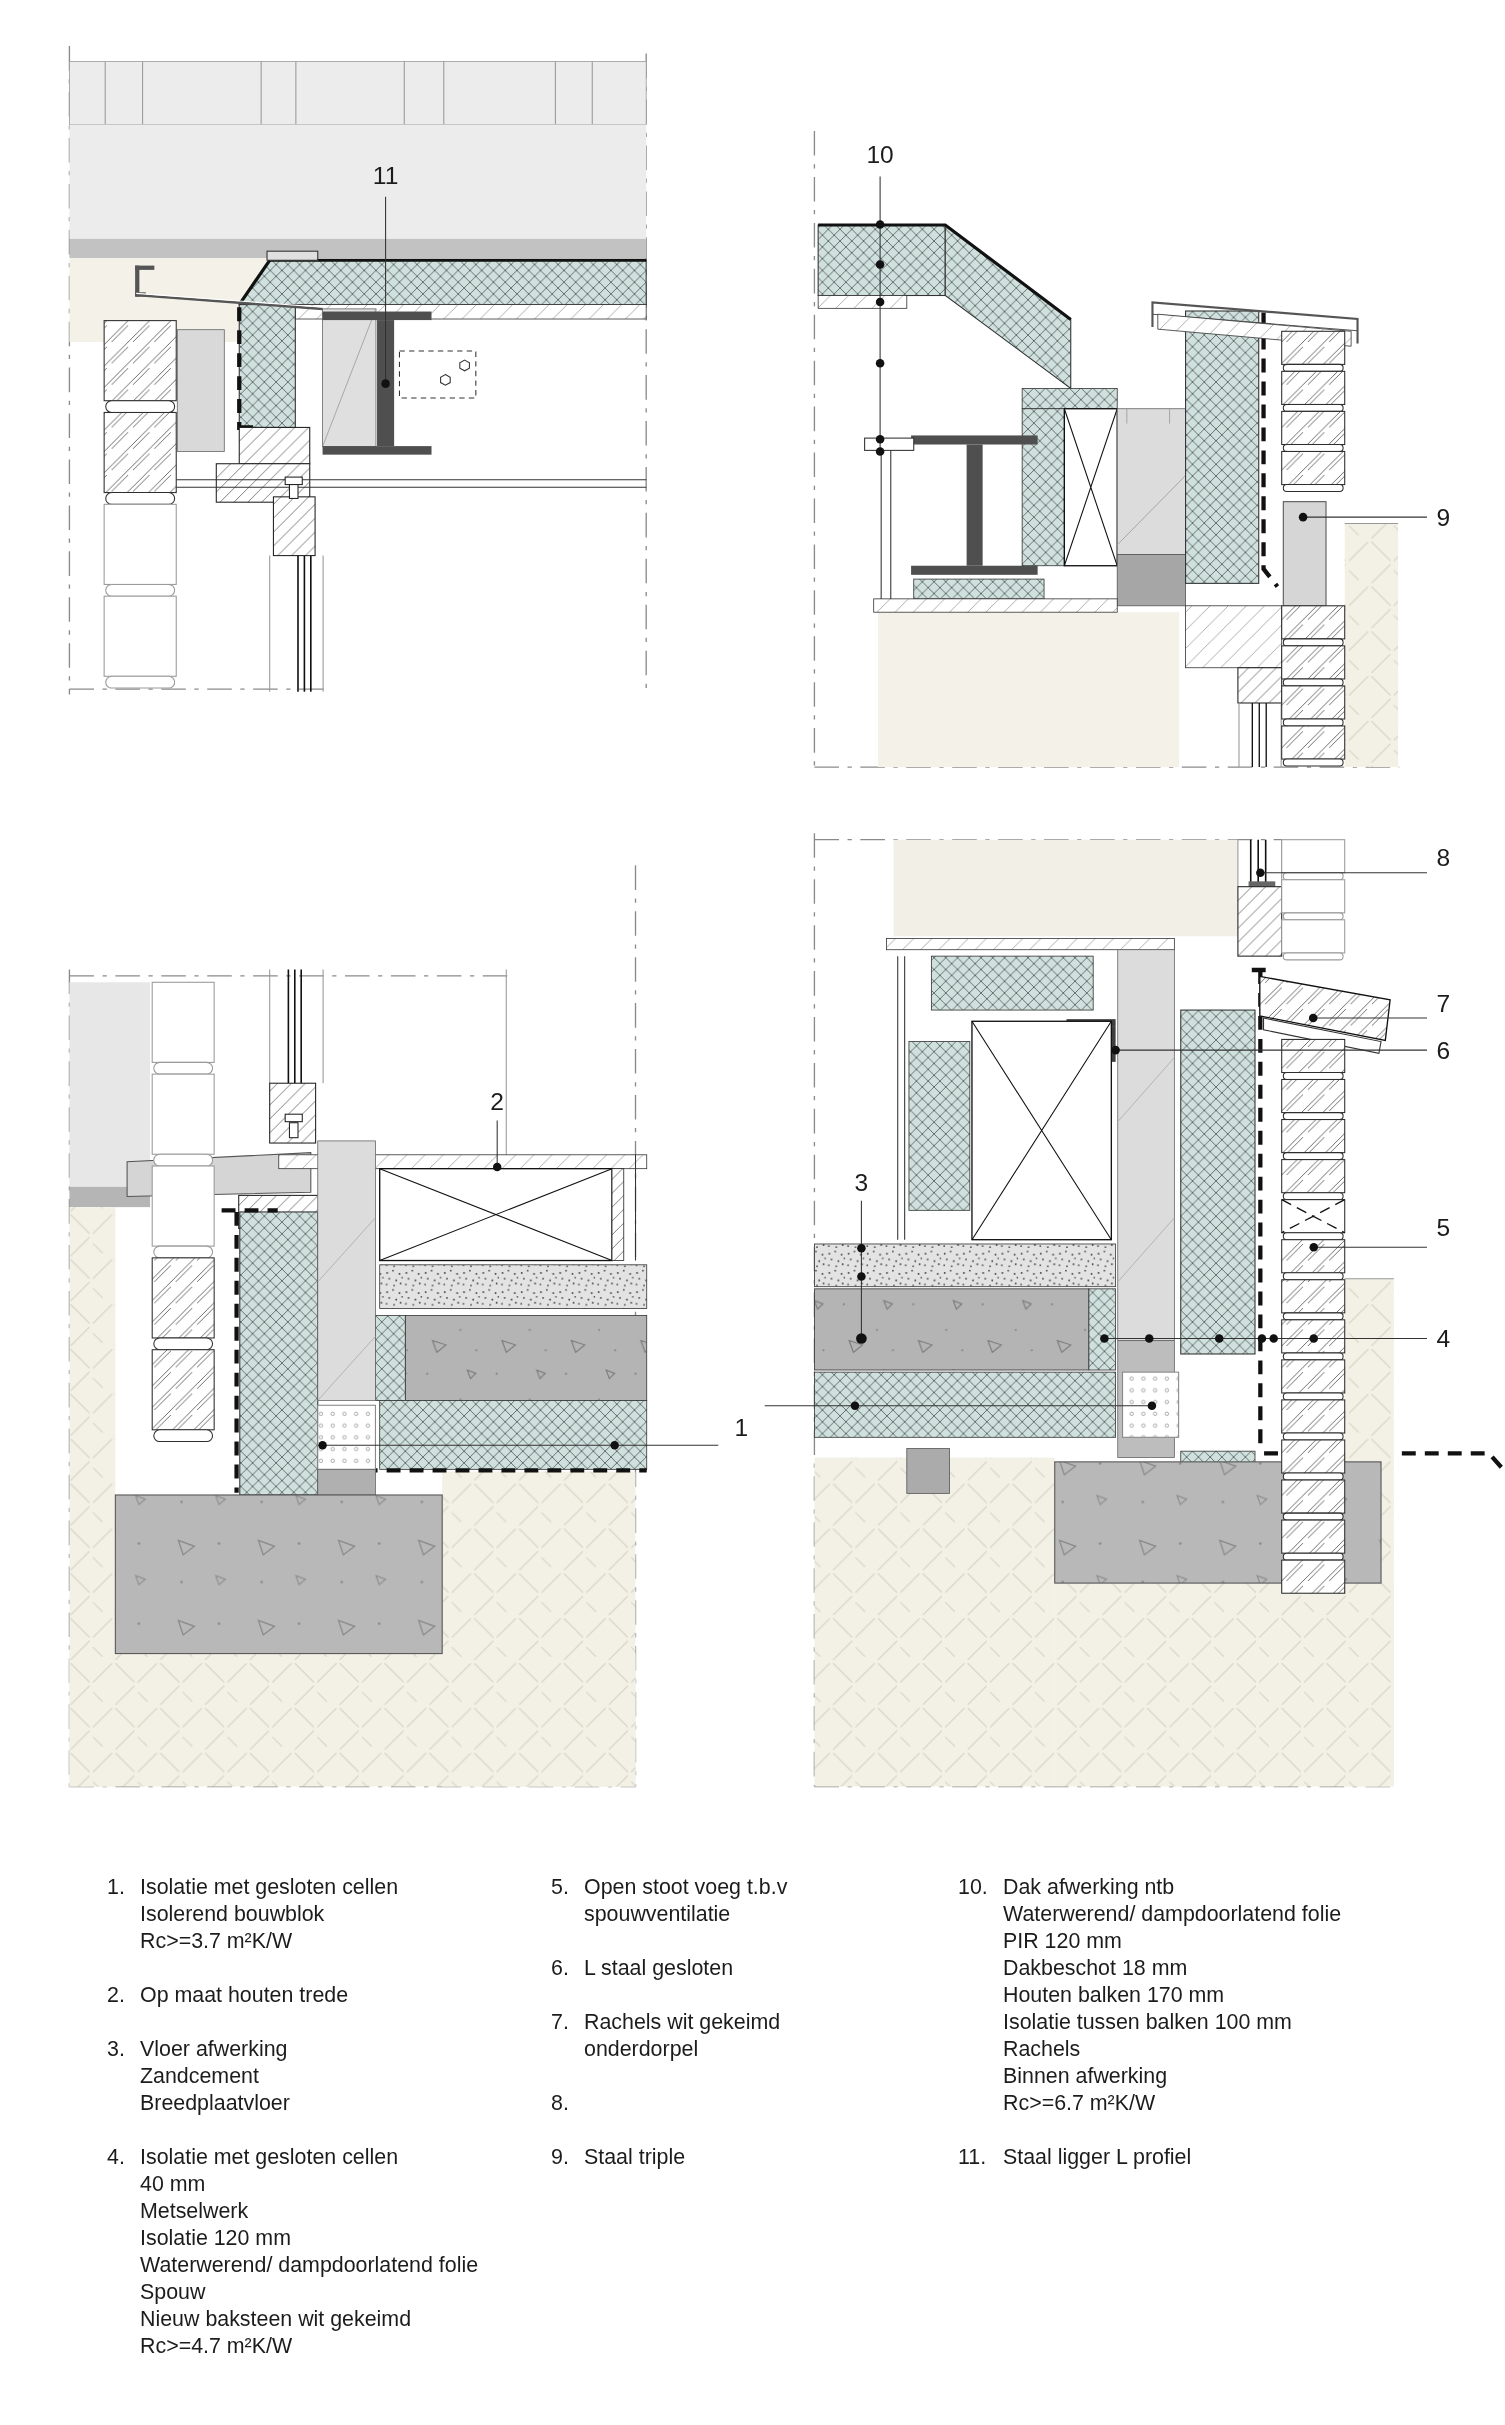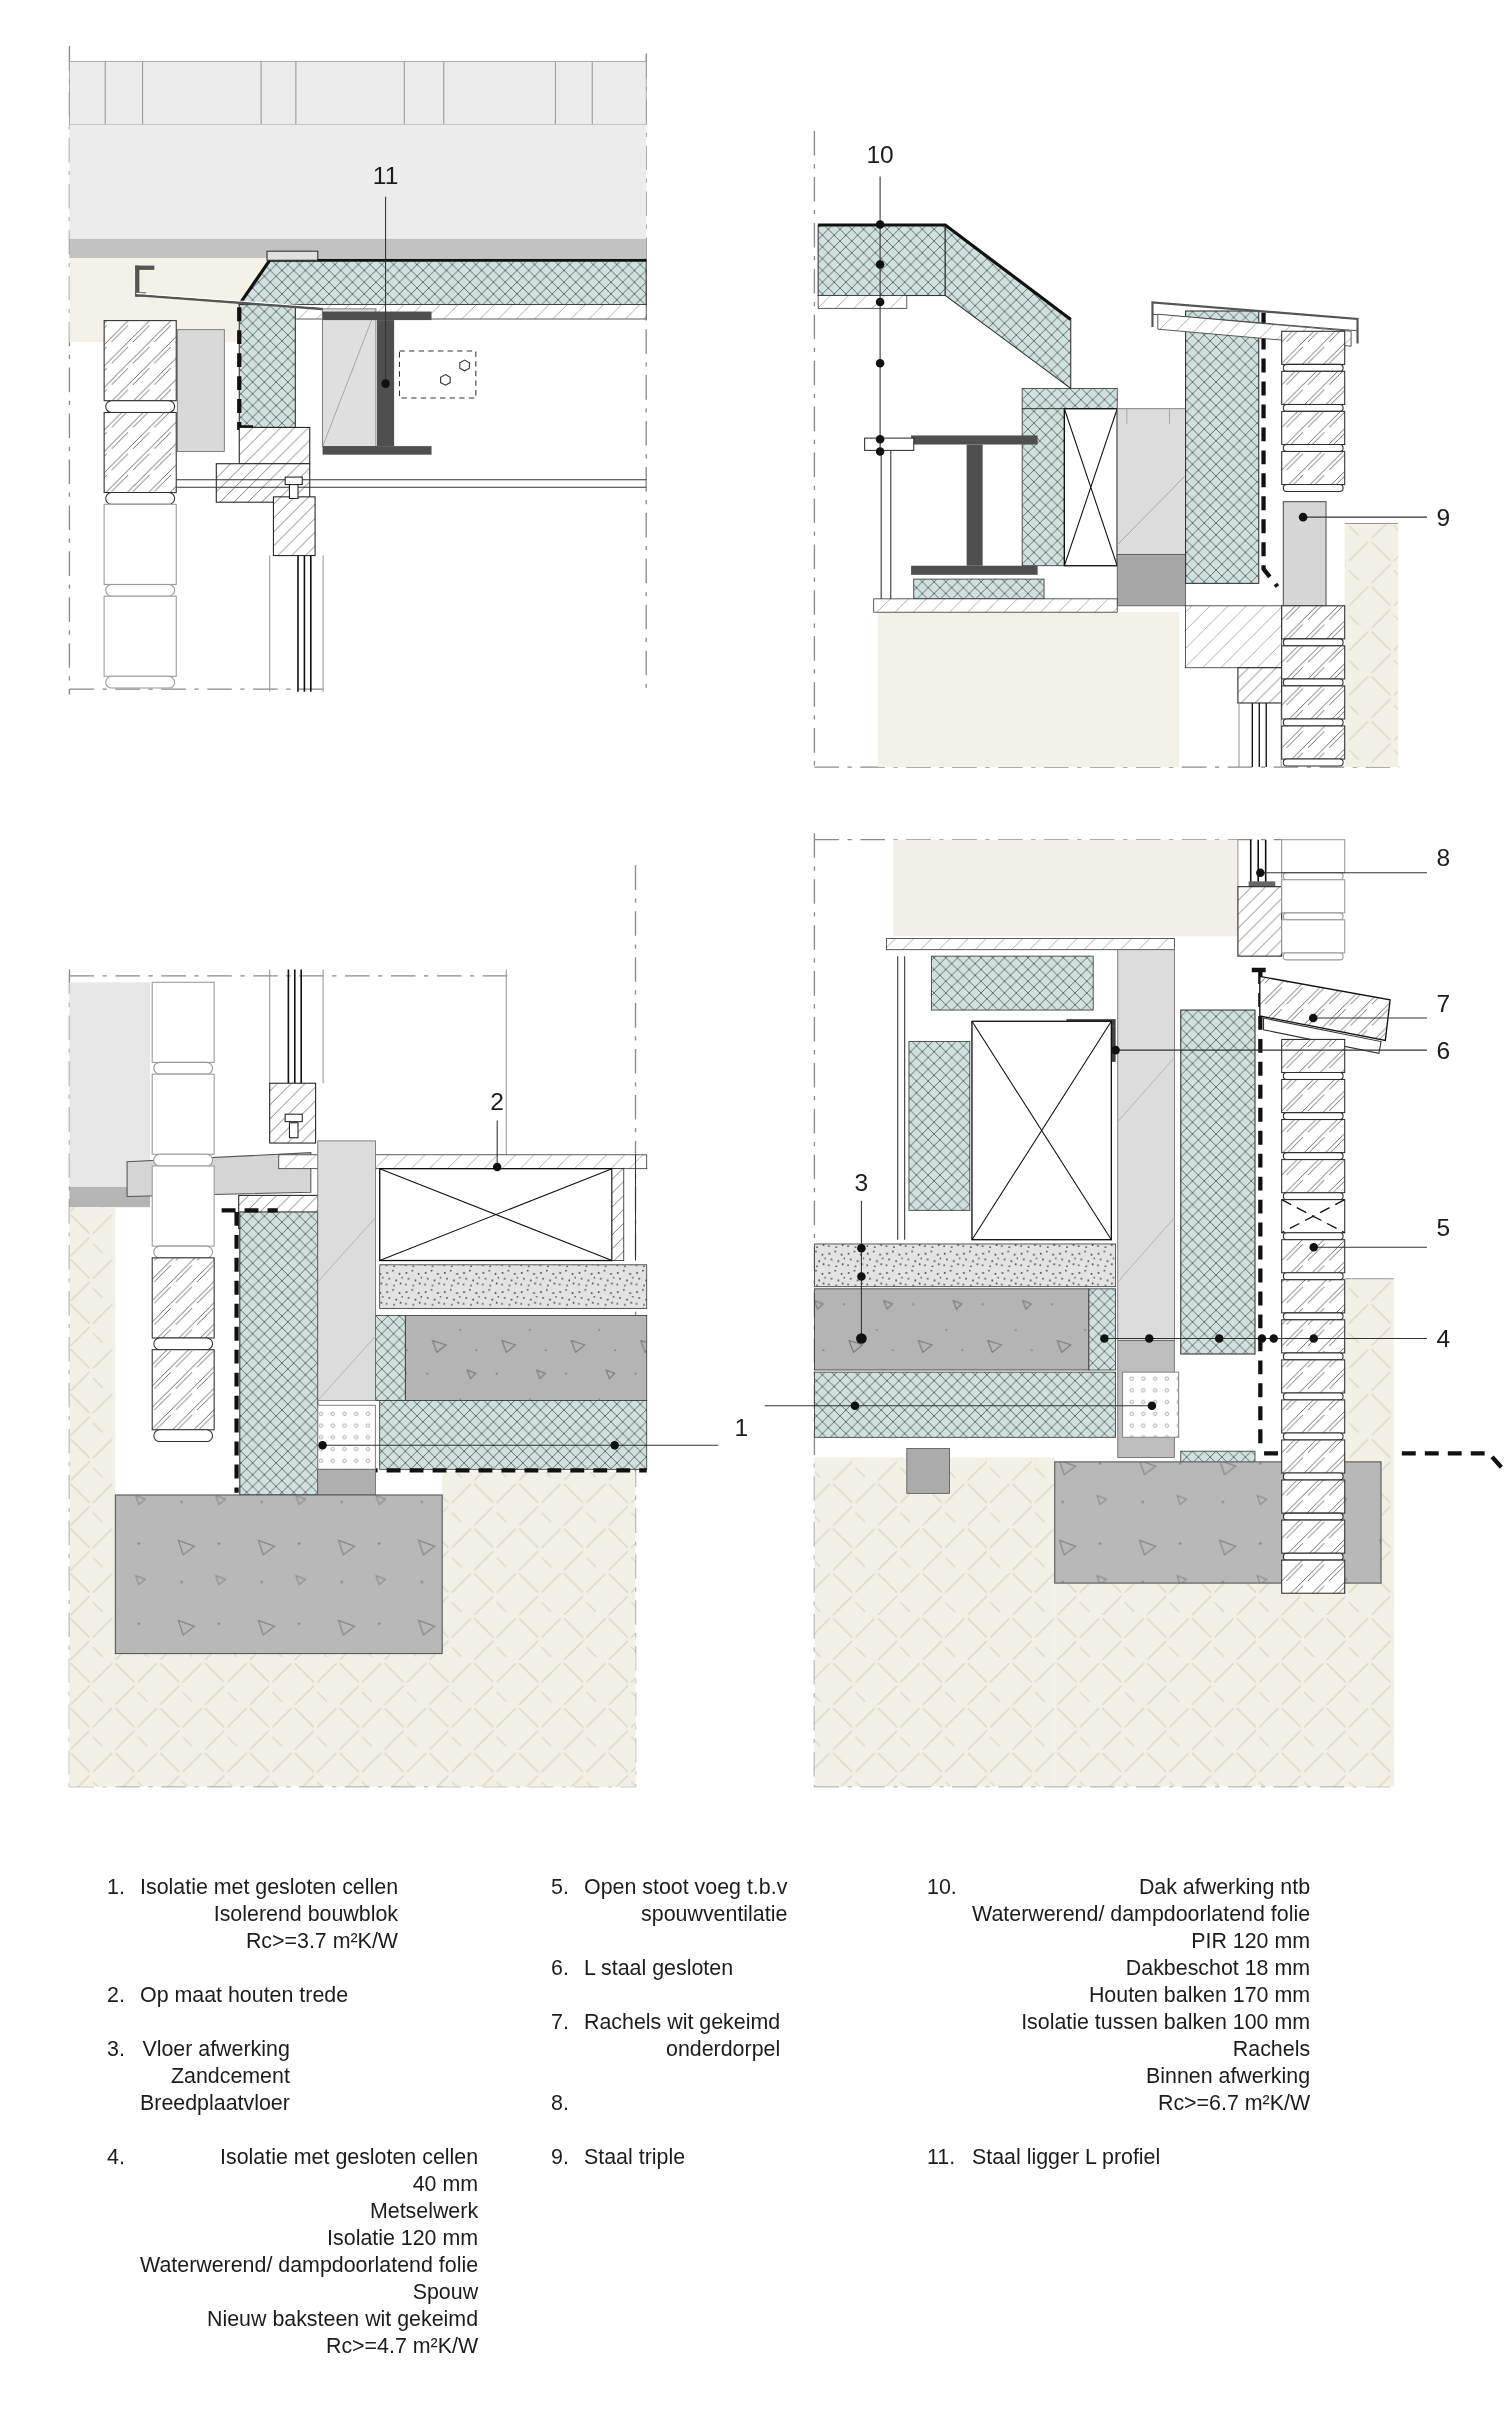--- a/index.html
+++ b/index.html
@@ -3,21 +3,21 @@
 <meta charset="utf-8">
 <style>
   html,body{margin:0;padding:0;background:#fff;}
   .stage{position:relative;width:1506px;height:2426px;background:#fff;overflow:hidden;
          font-family:"Liberation Sans",sans-serif;}
   svg{position:absolute;left:0;top:0;}
   .legend{position:absolute;color:#1c1c1c;font-size:21.4px;line-height:27px;}
   .lg-item{display:flex;margin-bottom:27px;}
   .lg-num{flex:0 0 33px;}
   .lg-num.wide{flex:0 0 45px;}
-  .lg-txt{white-space:pre-line;text-align:right;}
+  .lg-txt{white-space:pre-line;}
   .callout-text{font-size:46px;fill:#1c1c1c;}
 </style>
 </head>
 <body>
 
 <div class="stage">
 
 <svg width="1506" height="2426" viewBox="0 0 2820 4542">
 <defs>
   <pattern id="tealX" width="22" height="22" patternUnits="userSpaceOnUse">
@@ -481,21 +481,21 @@
   </div>
   <div class="lg-item">
     <span class="lg-num">8.</span>
   </div>
   <div class="lg-item">
     <span class="lg-num">9.</span>
     <span class="lg-txt">Staal triple</span>
   </div>
 </div>
 
-<div class="legend" style="left:927px;top:1874px;width:481px;">
+<div class="legend" style="left:958px;top:1874px;width:481px;">
   <div class="lg-item">
     <span class="lg-num wide">10.</span>
     <span class="lg-txt">Dak afwerking ntb
 Waterwerend/ dampdoorlatend folie
 PIR 120 mm
 Dakbeschot 18 mm
 Houten balken 170 mm
 Isolatie tussen balken 100 mm
 Rachels
 Binnen afwerking

